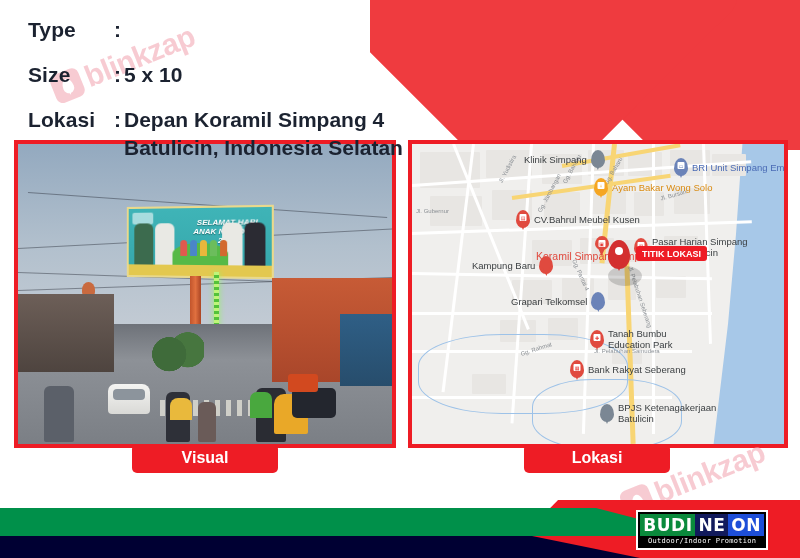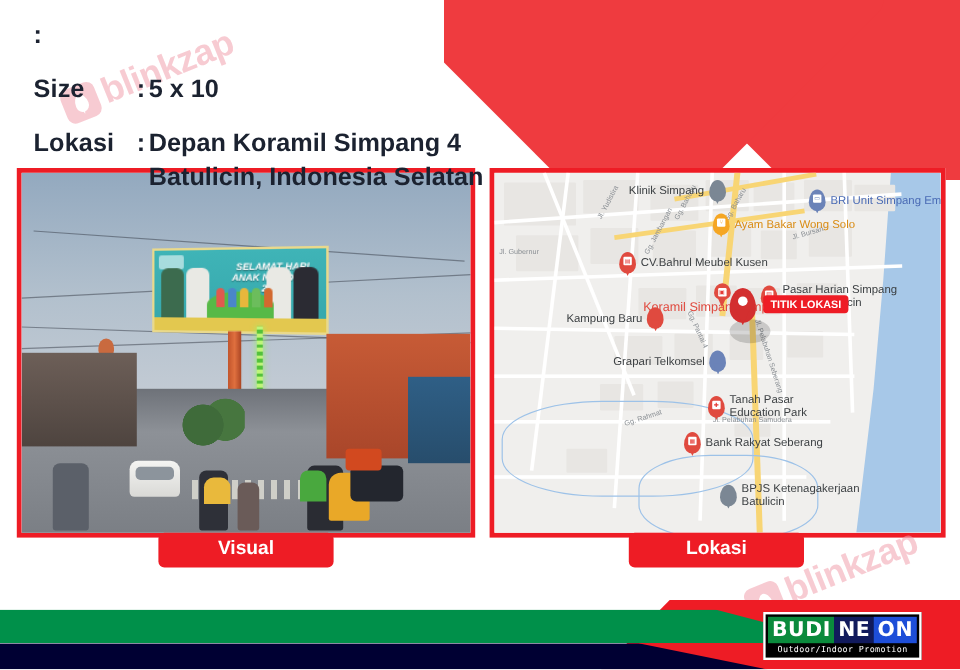--- a/index.html
+++ b/index.html
@@ -233,20 +233,21 @@
   <div class="chev chev-red-b"></div>
   <div class="chev chev-red-b2"></div>
   <div class="chev chev-navy-a"></div>
   <div class="chev chev-white-a"></div>
   <div class="chev chev-red-a"></div>
   <div class="chev chev-red-a2"></div>
 </div>
 
 <div class="header">
   <div class="hrow">
+    <span class="hkey">Type</span>
     <span class="hsep">:</span>
   </div>
   <div class="hrow hrow2">
     <span class="hkey">Size</span>
     <span class="hsep">:</span>
     <span class="hval">5 x 10</span>
   </div>
   <div class="hrow hrow2">
     <span class="hkey">Lokasi</span>
     <span class="hsep">:</span>
@@ -432,21 +433,21 @@
 
     <div class="poi" style="left:99px;top:148px;">
       <span class="poi-label left">Grapari Telkomsel</span>
       <span class="pin pin-blue"></span>
     </div>
 
     <div class="poi" style="left:178px;top:184px;width:120px;">
       <span class="pin pin-red">
           <span class="pin-g">✚</span>
         </span>
-      <span class="poi-label" style="white-space:normal;width:96px;">Tanah Pasar Education Park</span>
+      <span class="poi-label" style="white-space:normal;width:96px;">Tanah Bumbu Education Park</span>
     </div>
 
     <div class="poi" style="left:158px;top:216px;">
       <span class="pin pin-red">
           <span class="pin-g">▦</span>
         </span>
       <span class="poi-label">Bank Rakyat Seberang</span>
     </div>
 
     <div class="poi" style="left:188px;top:258px;width:130px;">

